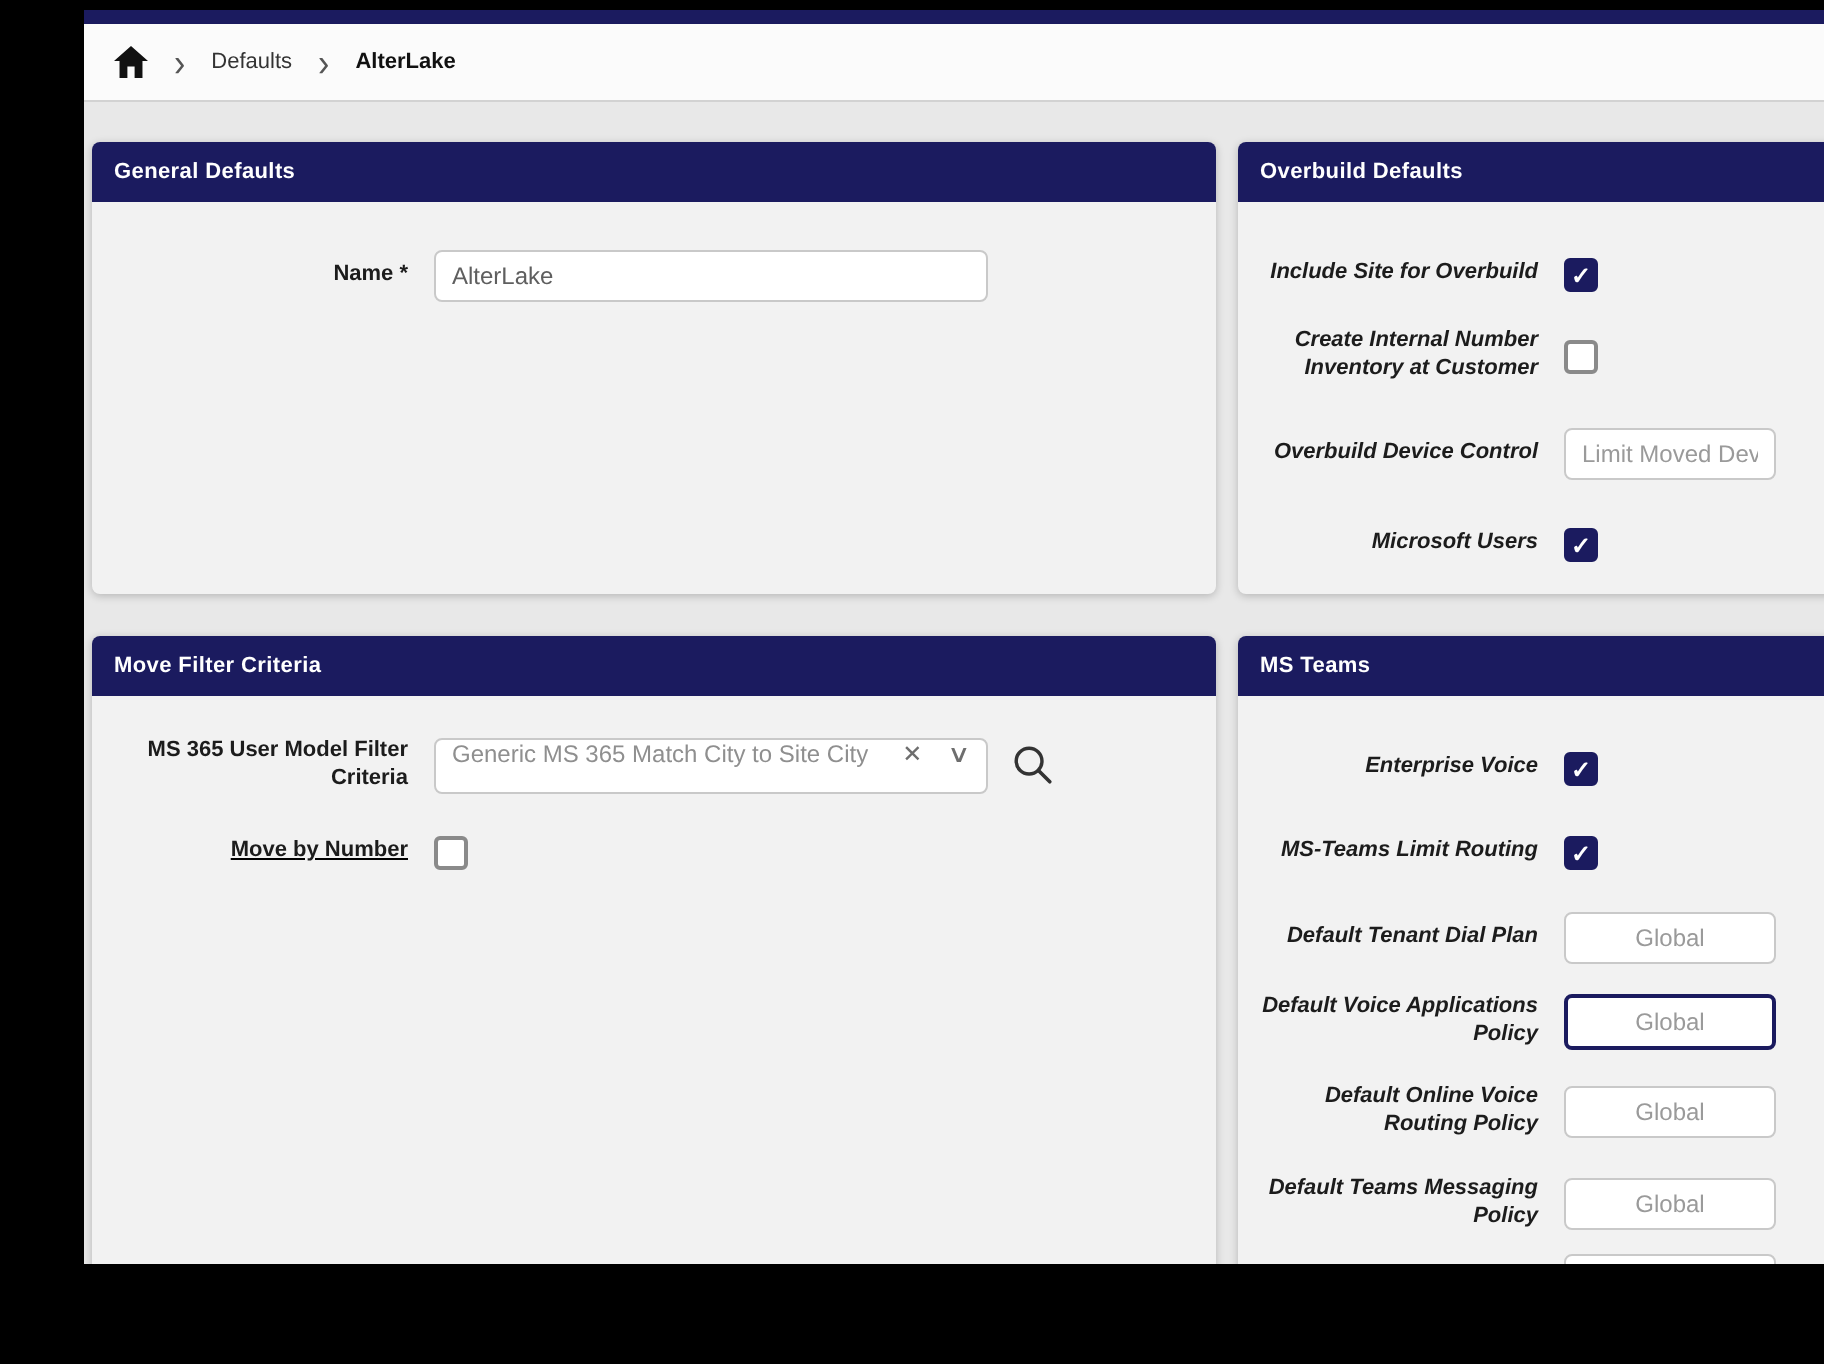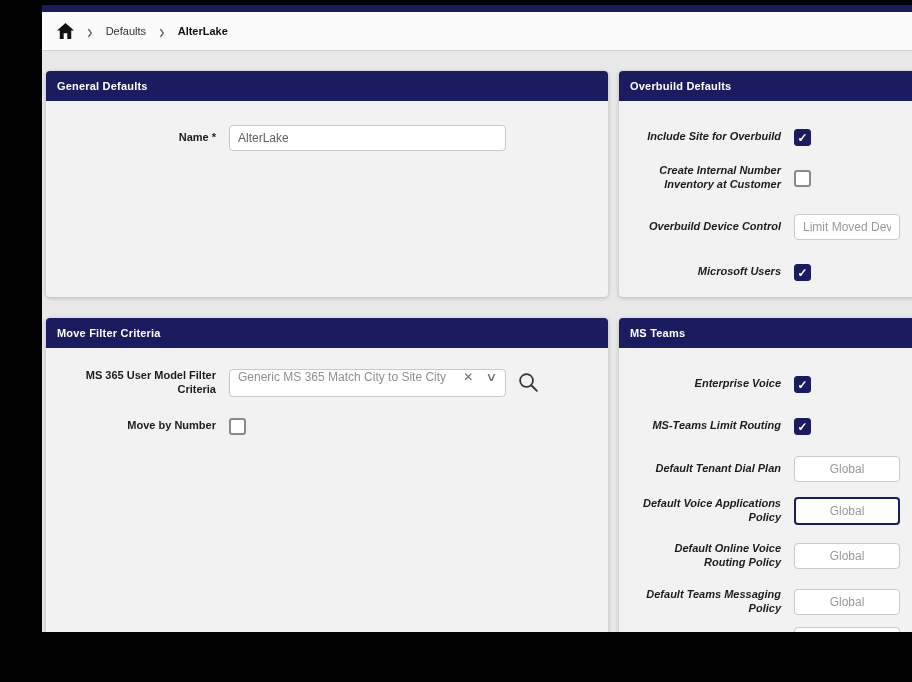--- a/index.html
+++ b/index.html
@@ -28,21 +28,21 @@
                   color:#fff; font-size:11px; font-weight:600; line-height:30px;
                   padding:0 11px; letter-spacing:.2px; }
 
   #p-general   { left:4px;   top:20px;  width:562px; height:226px; }
   #p-overbuild { left:577px; top:20px;  width:345px; height:226px; }
   #p-move      { left:4px;   top:267px; width:562px; height:330px; }
   #p-teams     { left:577px; top:267px; width:345px; height:330px; }
 
   .row { position:absolute; left:0; right:0; display:flex; align-items:center; }
   .lbl { font-size:11px; font-weight:bold; color:#1c1c1c; text-align:right;
-         line-height:1.25; margin-right:13px;margin-left:12px; }
+         line-height:1.25; margin-right:13px; }
   .lbl.w150 { width:150px;font-style:italic; }
   .lbl.w158 { width:158px; }
 
   input[type=text] { height:26px; border:1px solid #c9c9c9; border-radius:4px;
                      background:#fff; font-family:"Liberation Sans",sans-serif;
                      font-size:12px; padding:0 8px; color:#9a9a9a; outline:none; }
   input.dark { color:#5f5f5f; }
   input.focused { border:2px solid #1b1b5f; height:28px; }
   .w277 { width:277px; }
   .w126 { width:106px;text-align:center; }
@@ -116,21 +116,21 @@
           <span class="combo-clear">✕</span>
           <span class="combo-chevron">∨</span>
         </div>
         <span class="search-btn">
           <svg width="23" height="23" viewBox="0 0 20 20" fill="none">
             <circle cx="8.3" cy="8.3" r="5.6" stroke="#333" stroke-width="1.5"></circle>
             <line x1="12.6" y1="12.6" x2="17.3" y2="17.3" stroke="#333" stroke-width="1.6" stroke-linecap="round"></line>
           </svg>
         </span>
       </div>
-      <div class="row" style="top:95px; height:26px;">
+      <div class="row" style="top:95px; height:26px;text-decoration:underline;">
         <span class="lbl w158">Move by Number</span>
         <span class="checkbox unchecked"></span>
       </div>
     </div>
 
     <div class="panel" id="p-teams">
       <div class="panel-header">MS Teams</div>
       <div class="row" style="top:53px; height:26px;">
         <span class="lbl w150">Enterprise Voice</span>
         <span class="checkbox checked">✓</span>

